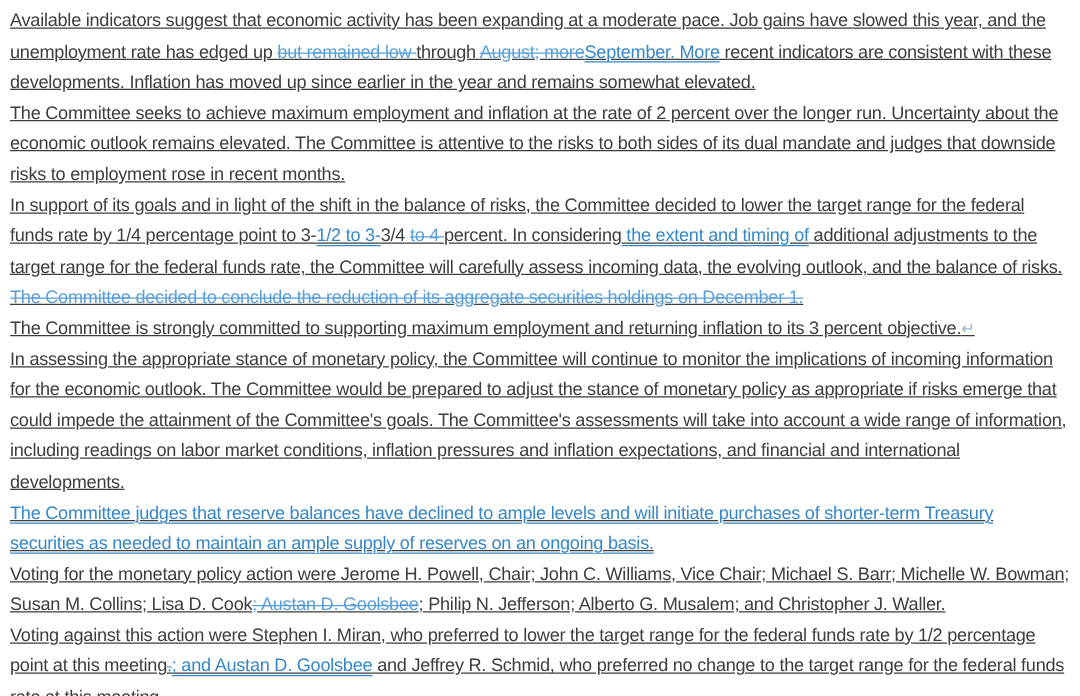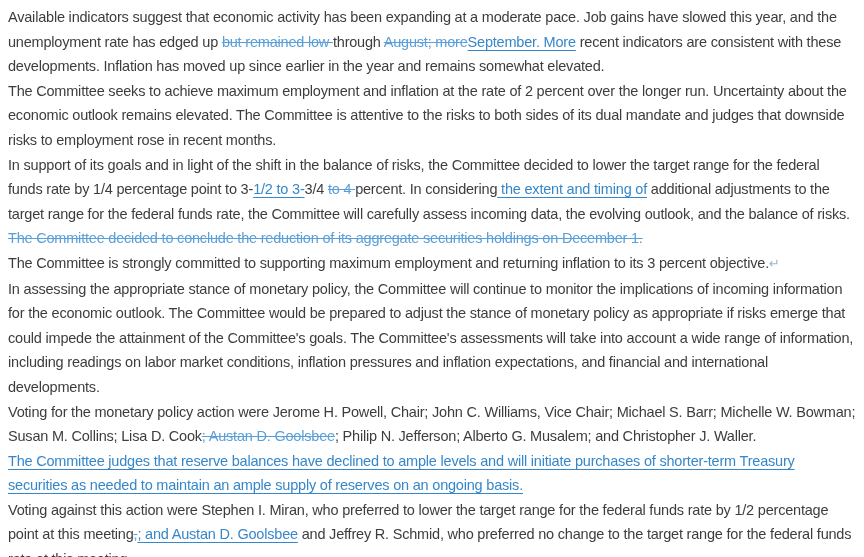--- a/index.html
+++ b/index.html
@@ -30,20 +30,21 @@
   .doc {
     color: var(--body-text);
     font-size: 14.5px;
     line-height: 24.6px;
     letter-spacing: -0.2px;
     text-align: left;
   }
   .para {
     margin: 0;
     padding: 0;
+    text-decoration: underline;
   }
   .run-text {
     color: var(--body-text);
   }
   .run-del {
     color: var(--del-color);
     text-decoration: line-through;
     text-decoration-thickness: 1px;
   }
   .run-ins {
@@ -60,17 +61,17 @@
 </head>
 <body>
 
 <main class="page">
   <div class="doc">
       <p class="para"><span class="run-text">Available indicators suggest that economic activity has been expanding at a moderate pace. Job gains have slowed this year, and the unemployment rate has edged up </span><span class="run-del">but remained low </span><span class="run-text">through </span><span class="run-del">August; more</span><span class="run-ins">September. More</span><span class="run-text"> recent indicators are consistent with these developments. Inflation has moved up since earlier in the year and remains somewhat elevated.</span></p>
       <p class="para"><span class="run-text">The Committee seeks to achieve maximum employment and inflation at the rate of 2 percent over the longer run. Uncertainty about the economic outlook remains elevated. The Committee is attentive to the risks to both sides of its dual mandate and judges that downside risks to employment rose in recent months.</span></p>
       <p class="para"><span class="run-text">In support of its goals and in light of the shift in the balance of risks, the Committee decided to lower the target range for the federal funds rate by 1/4 percentage point to 3-</span><span class="run-ins">1/2 to 3-</span><span class="run-text">3/4 </span><span class="run-del">to 4 </span><span class="run-text">percent. In considering</span><span class="run-ins"> the extent and timing of</span><span class="run-text"> additional adjustments to the target range for the federal funds rate, the Committee will carefully assess incoming data, the evolving outlook, and the balance of risks. </span><span class="run-del">The Committee decided to conclude the reduction of its aggregate securities holdings on December 1. </span></p>
       <p class="para"><span class="run-text">The Committee is strongly committed to supporting maximum employment and returning inflation to its 3 percent objective.</span><span class="run-mark">↵</span></p>
       <p class="para"><span class="run-text">In assessing the appropriate stance of monetary policy, the Committee will continue to monitor the implications of incoming information for the economic outlook. The Committee would be prepared to adjust the stance of monetary policy as appropriate if risks emerge that could impede the attainment of the Committee's goals. The Committee's assessments will take into account a wide range of information, including readings on labor market conditions, inflation pressures and inflation expectations, and financial and international developments.</span></p>
+      <p class="para"><span class="run-ins">The Committee judges that reserve balances have declined to ample levels and will initiate purchases of shorter-term Treasury securities as needed to maintain an ample supply of reserves on an ongoing basis.</span></p>
       <p class="para"><span class="run-text">Voting for the monetary policy action were Jerome H. Powell, Chair; John C. Williams, Vice Chair; Michael S. Barr; Michelle W. Bowman; Susan M. Collins; Lisa D. Cook</span><span class="run-del">; Austan D. Goolsbee</span><span class="run-text">; Philip N. Jefferson; Alberto G. Musalem; and Christopher J. Waller.</span></p>
-      <p class="para"><span class="run-ins">The Committee judges that reserve balances have declined to ample levels and will initiate purchases of shorter-term Treasury securities as needed to maintain an ample supply of reserves on an ongoing basis.</span></p>
       <p class="para"><span class="run-text">Voting against this action were Stephen I. Miran, who preferred to lower the target range for the federal funds rate by 1/2 percentage point at this meeting</span><span class="run-del">,</span><span class="run-ins">; and Austan D. Goolsbee</span><span class="run-text"> and Jeffrey R. Schmid, who preferred no change to the target range for the federal funds rate at this meeting.</span></p>
     </div>
 </main>
 
 </body></html>

